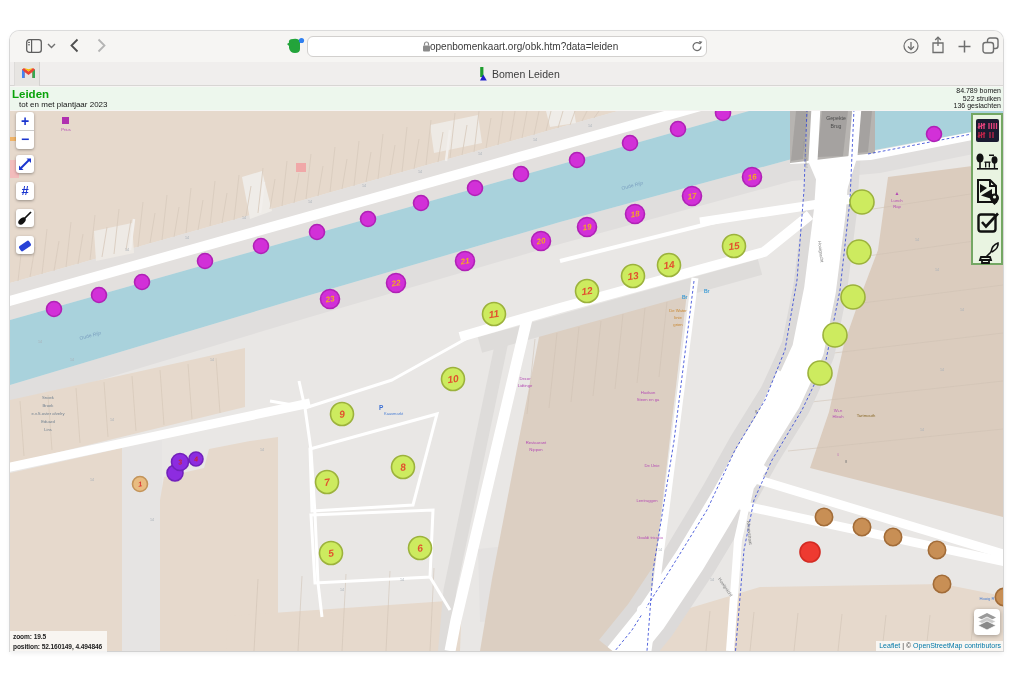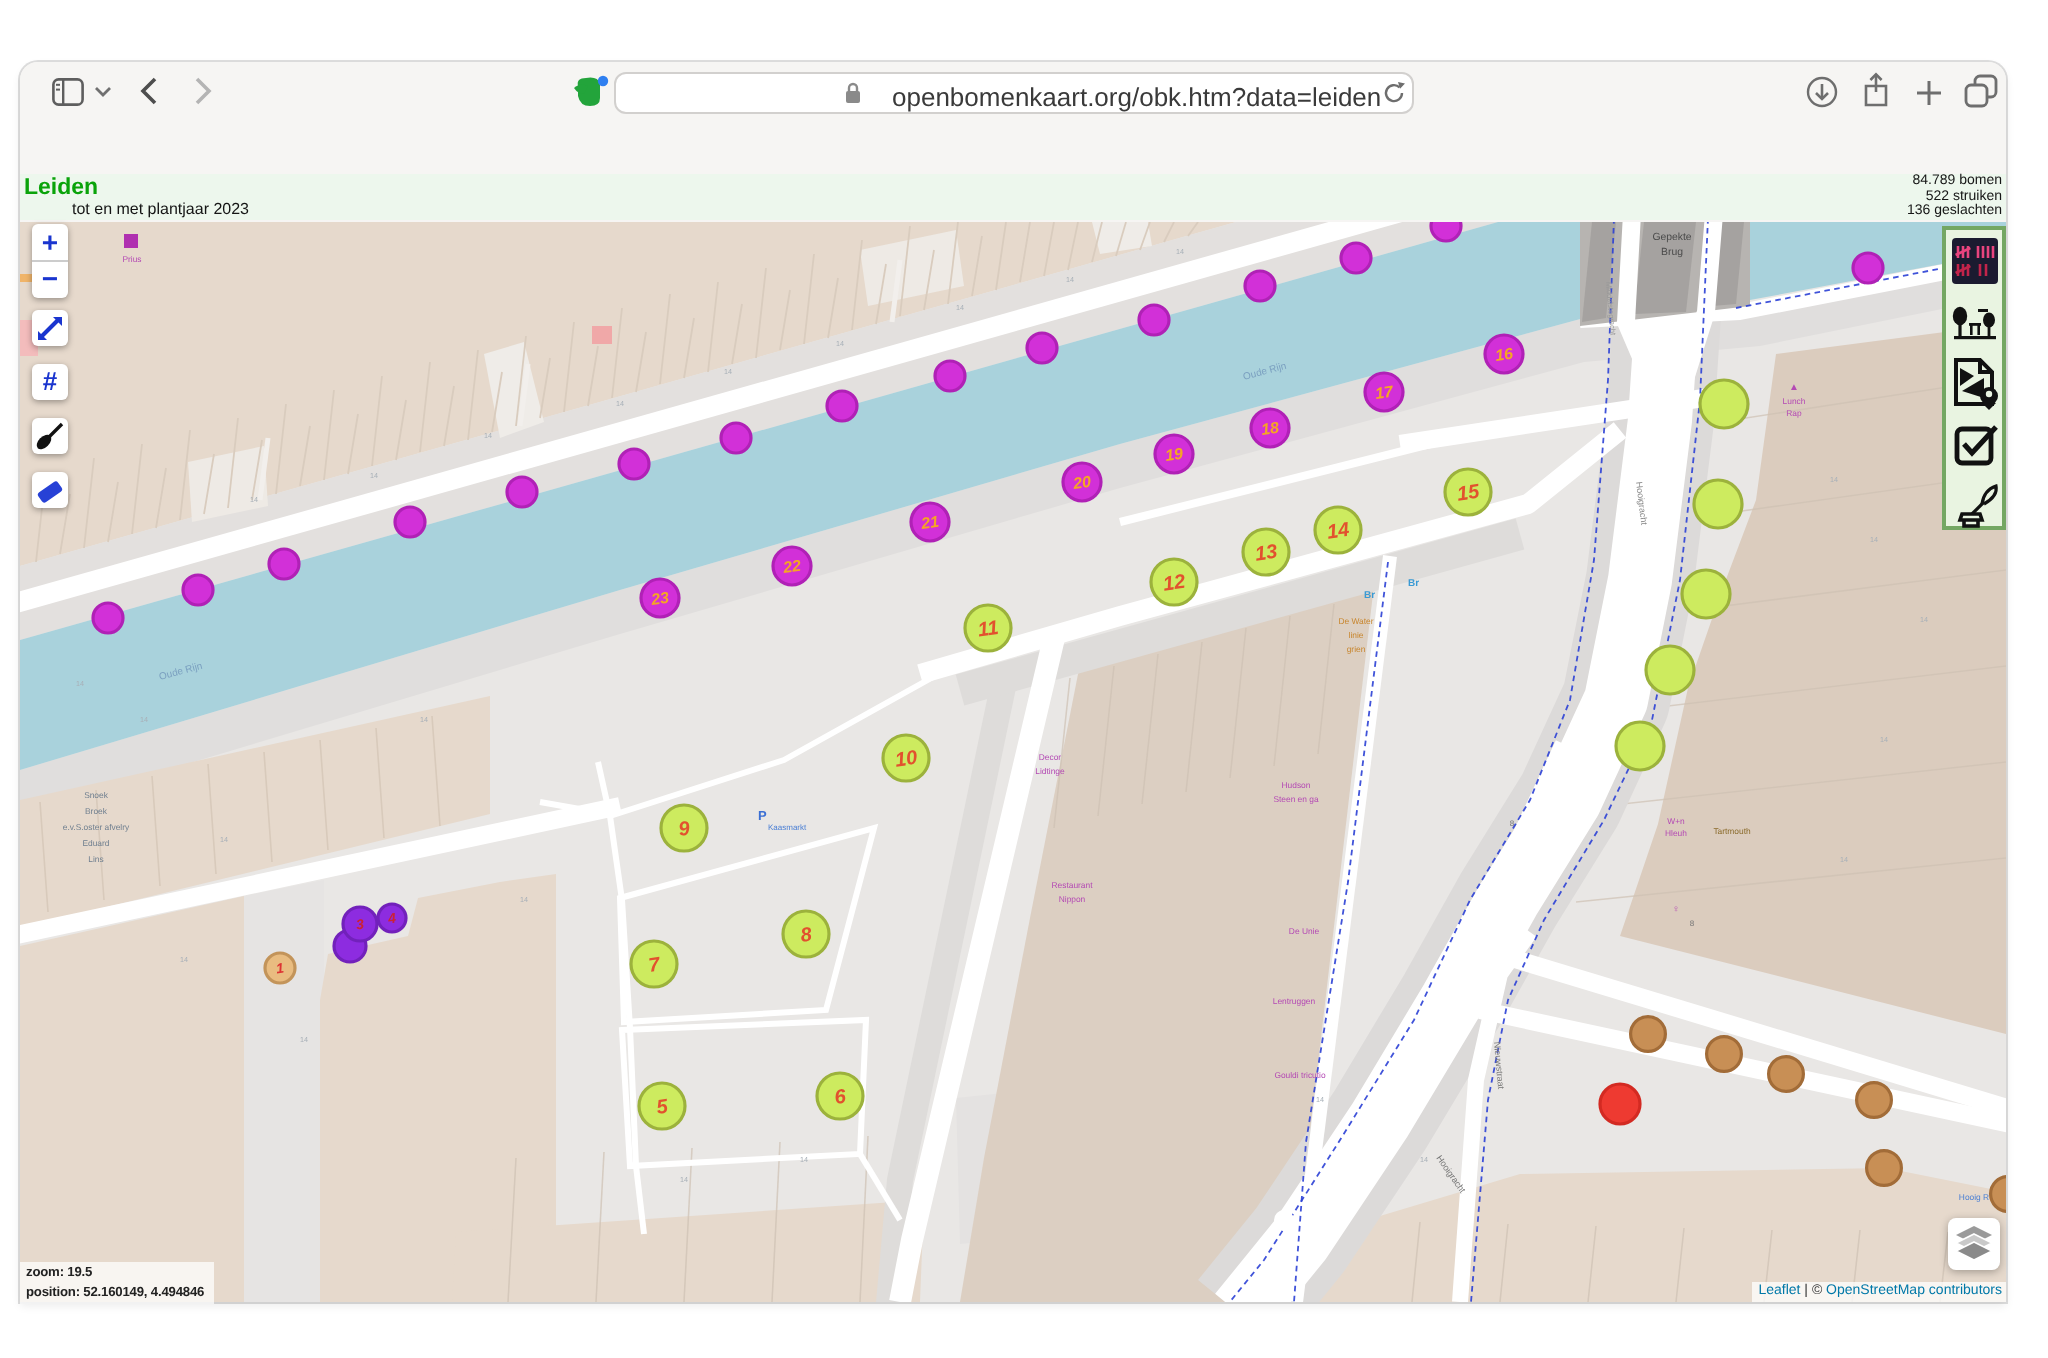--- a/index.html
+++ b/index.html
@@ -43,21 +43,21 @@
     <svg class="tico" style="left:276px;top:6px" width="20" height="19" viewBox="0 0 20 19">
       <path d="M3,6 Q2,2 7,2 Q13,1 14,5 L14,12 Q14,16 9,16 Q4,16 3,11 Z" fill="#23a43b"></path>
       <path d="M1,7 Q4,4 8,6 L6,10 Q3,10 1,7 Z" fill="#23a43b"></path>
       <circle cx="15.5" cy="3.5" r="2.6" fill="#2f7ff0"></circle>
     </svg>
     <div style="position:absolute;left:297px;top:5px;width:400px;height:21px;background:#ffffff;border:1px solid #d2d0ce;border-radius:6px;"></div>
     <svg class="tico" style="left:412px;top:10px" width="9" height="11" viewBox="0 0 9 11">
       <rect x="1" y="4.5" width="7" height="6" rx="1" fill="#8a8a8a"></rect>
       <path d="M2.5,4.5 V3 a2,2 0 0 1 4,0 V4.5" fill="none" stroke="#8a8a8a" stroke-width="1.2"></path>
     </svg>
-    <div style="position:absolute;left:436px;top:9.5px;font-size:13px;color:#3a3a3a;">openbomenkaart.org/obk.htm?data=leiden</div>
+    <div style="position:absolute;left:420px;top:9.5px;font-size:10px;color:#3a3a3a;">openbomenkaart.org/obk.htm?data=leiden</div>
     <svg class="tico" style="left:681px;top:9px" width="12" height="13" viewBox="0 0 12 13">
       <path d="M10,6.5 a4,4 0 1 1 -1.2,-2.8" fill="none" stroke="#6e6e6e" stroke-width="1.2"></path>
       <polygon points="8,1 11.5,1.8 9,4.4" fill="#6e6e6e"></polygon>
     </svg>
     <svg class="tico" style="left:893px;top:7px" width="16" height="16" viewBox="0 0 16 16">
       <circle cx="8" cy="8" r="7" fill="none" stroke="#6e6e6e" stroke-width="1.2"></circle>
       <line x1="8" y1="4" x2="8" y2="11" stroke="#6e6e6e" stroke-width="1.3"></line>
       <polyline points="5,8.5 8,11.5 11,8.5" fill="none" stroke="#6e6e6e" stroke-width="1.3"></polyline>
     </svg>
     <svg class="tico" style="left:921px;top:5px" width="14" height="18" viewBox="0 0 14 18">
@@ -67,23 +67,38 @@
     </svg>
     <svg class="tico" style="left:948px;top:9px" width="13" height="13" viewBox="0 0 13 13">
       <line x1="6.5" y1="0.5" x2="6.5" y2="12.5" stroke="#6e6e6e" stroke-width="1.5"></line>
       <line x1="0.5" y1="6.5" x2="12.5" y2="6.5" stroke="#6e6e6e" stroke-width="1.5"></line>
     </svg>
     <svg class="tico" style="left:972px;top:6px" width="17" height="17" viewBox="0 0 17 17">
       <rect x="5.5" y="1" width="10.5" height="10.5" rx="2.5" fill="none" stroke="#6e6e6e" stroke-width="1.4"></rect>
       <rect x="1" y="5.5" width="10.5" height="10.5" rx="2.5" fill="#f6f5f3" stroke="#6e6e6e" stroke-width="1.4"></rect>
     </svg>
   </div>
+  <div id="tabbar">
+    <div id="pintab">
+      <svg style="position:absolute;left:7px;top:6px" width="13" height="11" viewBox="0 0 13 11">
+        <polygon points="0,1.5 0,10 2.6,10 2.6,4 6.5,7 10.4,4 10.4,10 13,10 13,1.5 11,0 6.5,3.6 2,0" fill="#ea4335"></polygon>
+        <polygon points="0,1.5 2.6,4 2.6,10 0,10" fill="#4285f4"></polygon>
+        <polygon points="13,1.5 10.4,4 10.4,10 13,10" fill="#34a853"></polygon>
+        <polygon points="2,0 6.5,3.6 11,0 6.5,1.2" fill="#fbbc05"></polygon>
+      </svg>
+    </div>
+    <svg style="position:absolute;left:468px;top:5px" width="10" height="14" viewBox="0 0 10 14">
+      <rect x="2.2" y="0" width="3.2" height="10" fill="#1f9d2f"></rect>
+      <polygon points="2.0,13.5 5.2,7.5 8.8,13.5" fill="#2222cc"></polygon>
+    </svg>
+    <div style="position:absolute;left:482px;top:6px;font-size:10.5px;color:#3c3c3c;">Bomen Leiden</div>
+  </div>
   <div id="hdr">
     <div style="position:absolute;left:2px;top:1px;font-size:11.5px;font-weight:bold;color:#0aa30a;">Leiden</div>
-    <div style="position:absolute;left:26px;top:13px;font-size:8px;color:#151515;">tot en met plantjaar 2023</div>
+    <div style="position:absolute;left:9px;top:13px;font-size:8px;color:#151515;">tot en met plantjaar 2023</div>
     <div style="position:absolute;right:2px;top:0px;font-size:7px;color:#151515;text-align:right;line-height:7.6px;">84.789 bomen<br>522 struiken<br>136 geslachten</div>
   </div>
   <div id="map">
     <svg width="993" height="540" viewBox="0 0 993 540">
       <rect x="0" y="0" width="993" height="540" fill="#e9e7e5"></rect>
 <polygon points="0.0,274.0 300.0,184.0 550.0,111.0 782.0,48.0 870.0,40.0 993.0,15.0 993.0,37.0 870.0,62.0 782.0,70.0 550.0,133.0 300.0,206.0 0.0,296.0" fill="#e0dedd"></polygon>
 <polygon points="0,0 608,0 0,172" fill="#e6d9cc"></polygon>
 <polygon points="0,172 608,0 739,0 0,209" fill="#e3e0de"></polygon>
 <polygon points="0,289 235,237 235,296 0,353" fill="#e6d9cc"></polygon>
 <polygon points="0,362 112,337 112,540 0,540" fill="#e6d9cc"></polygon>

